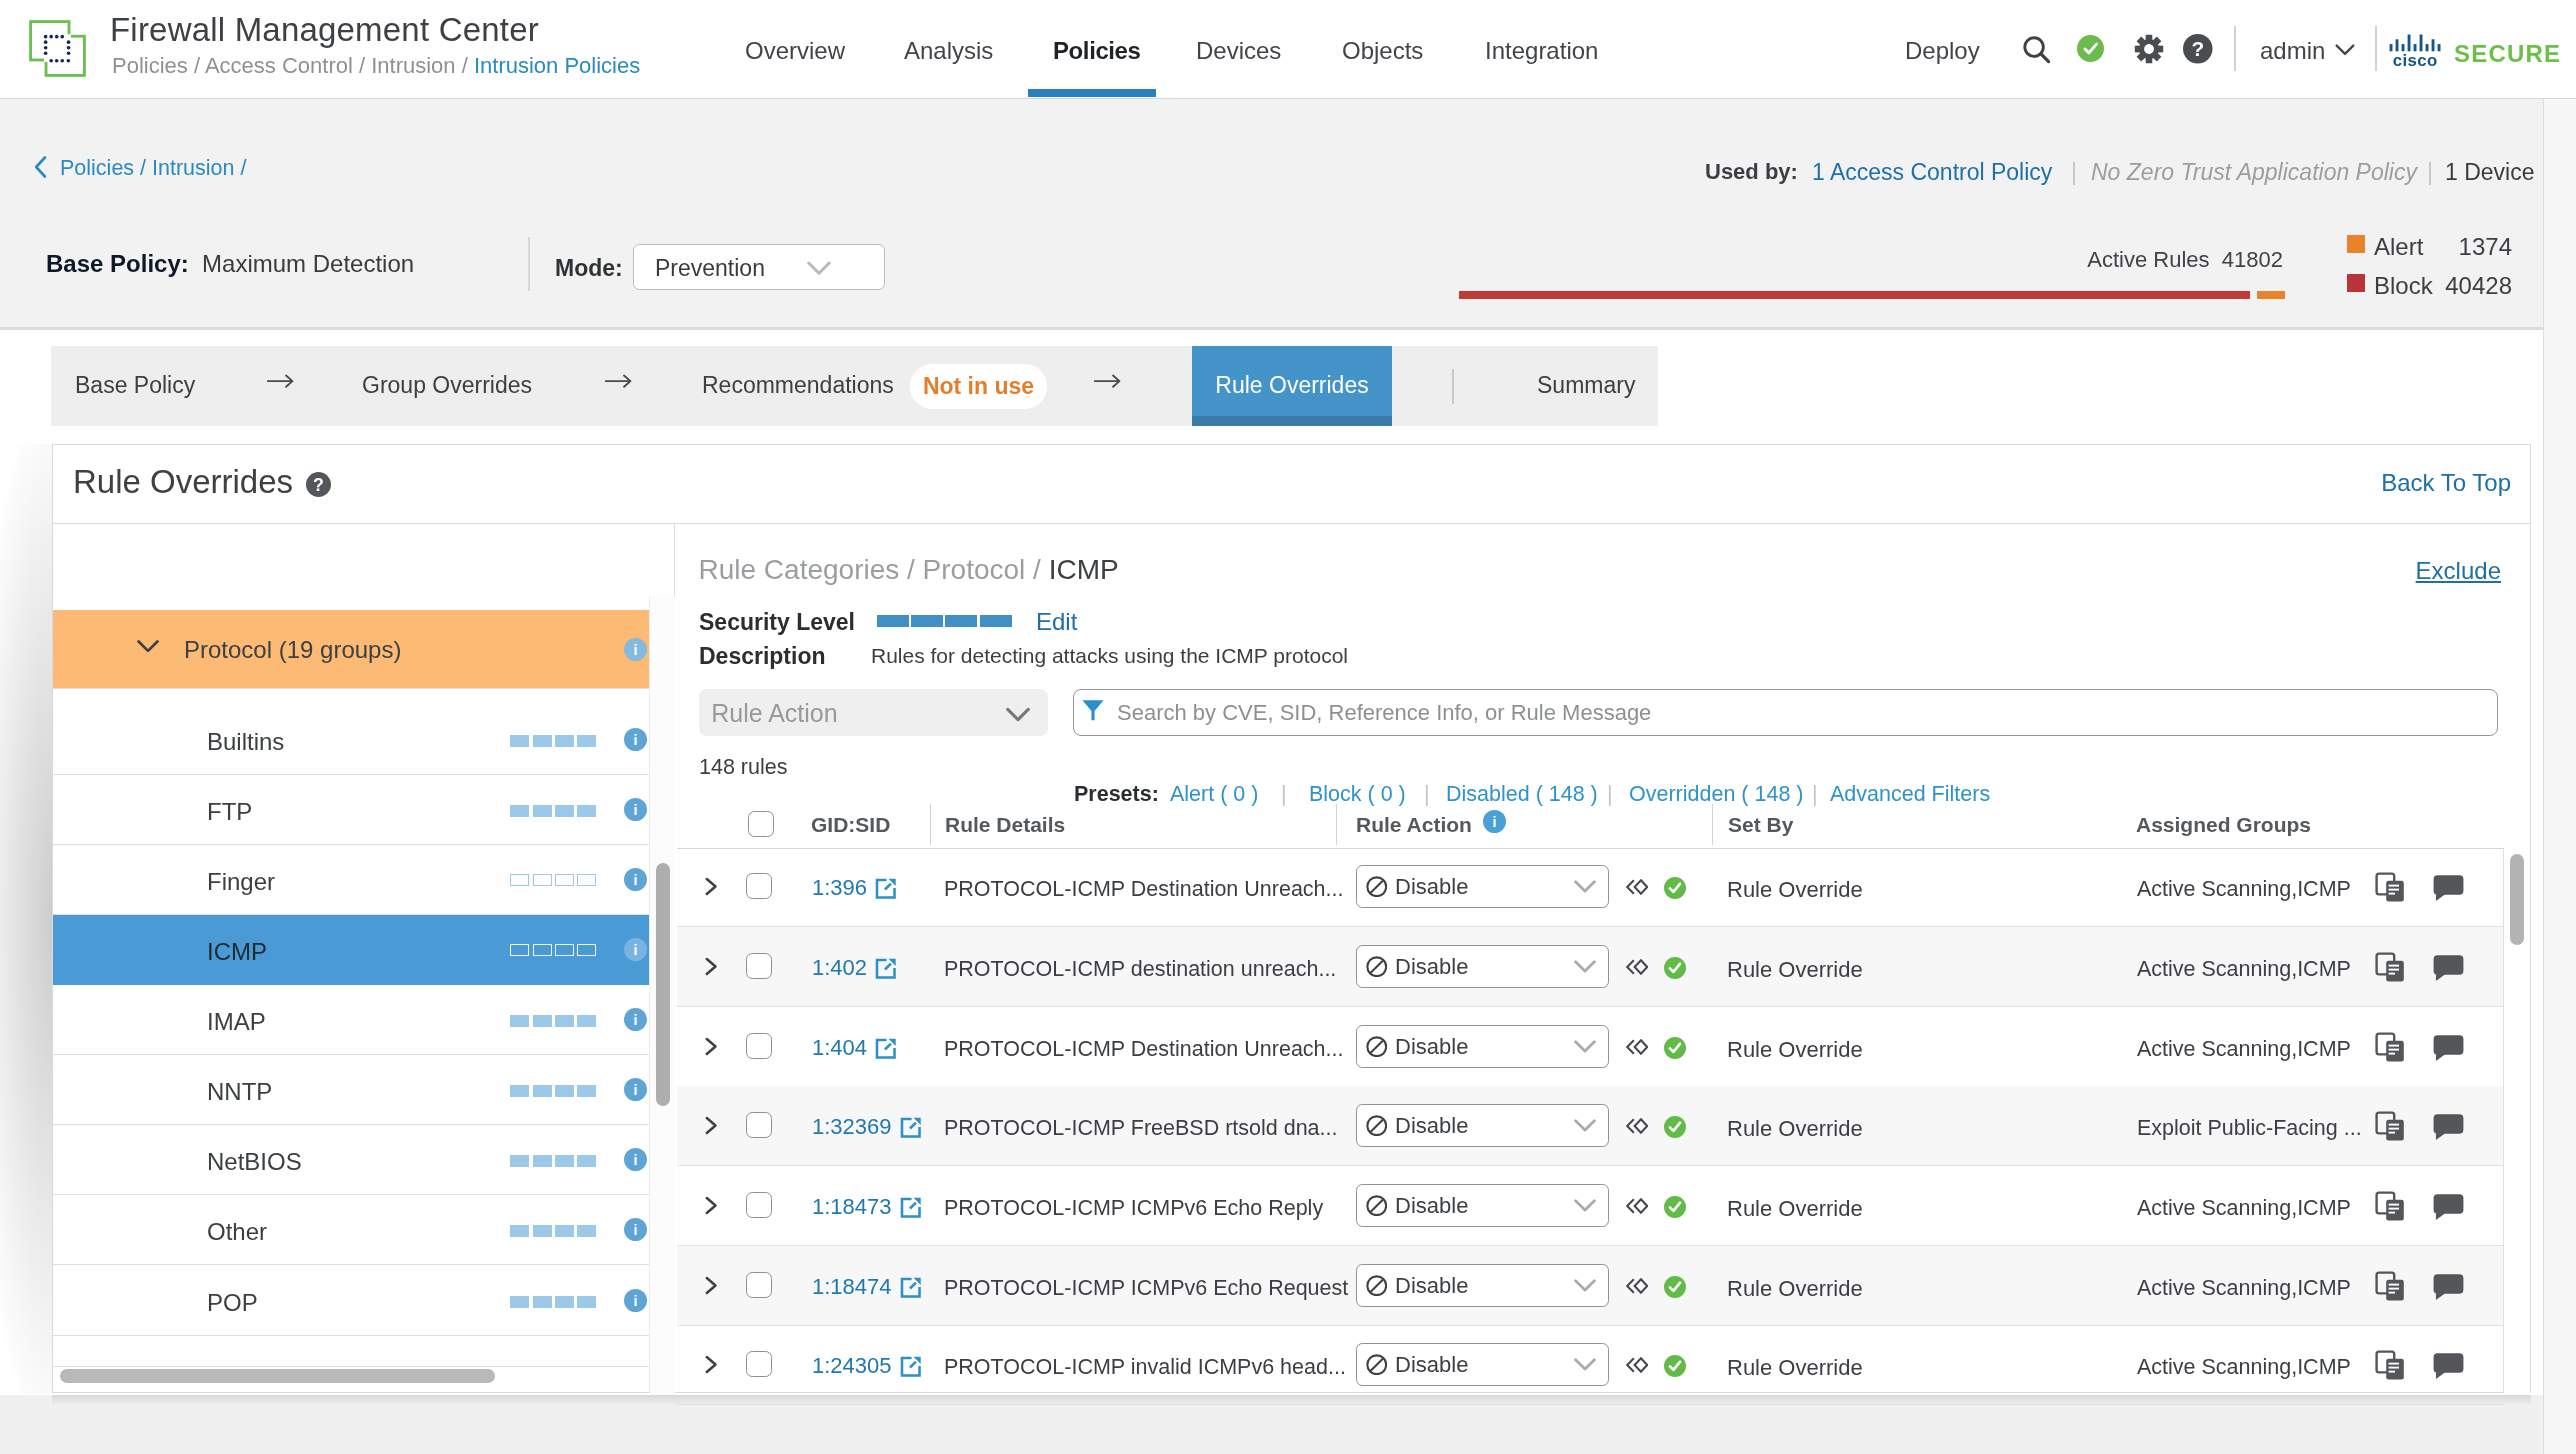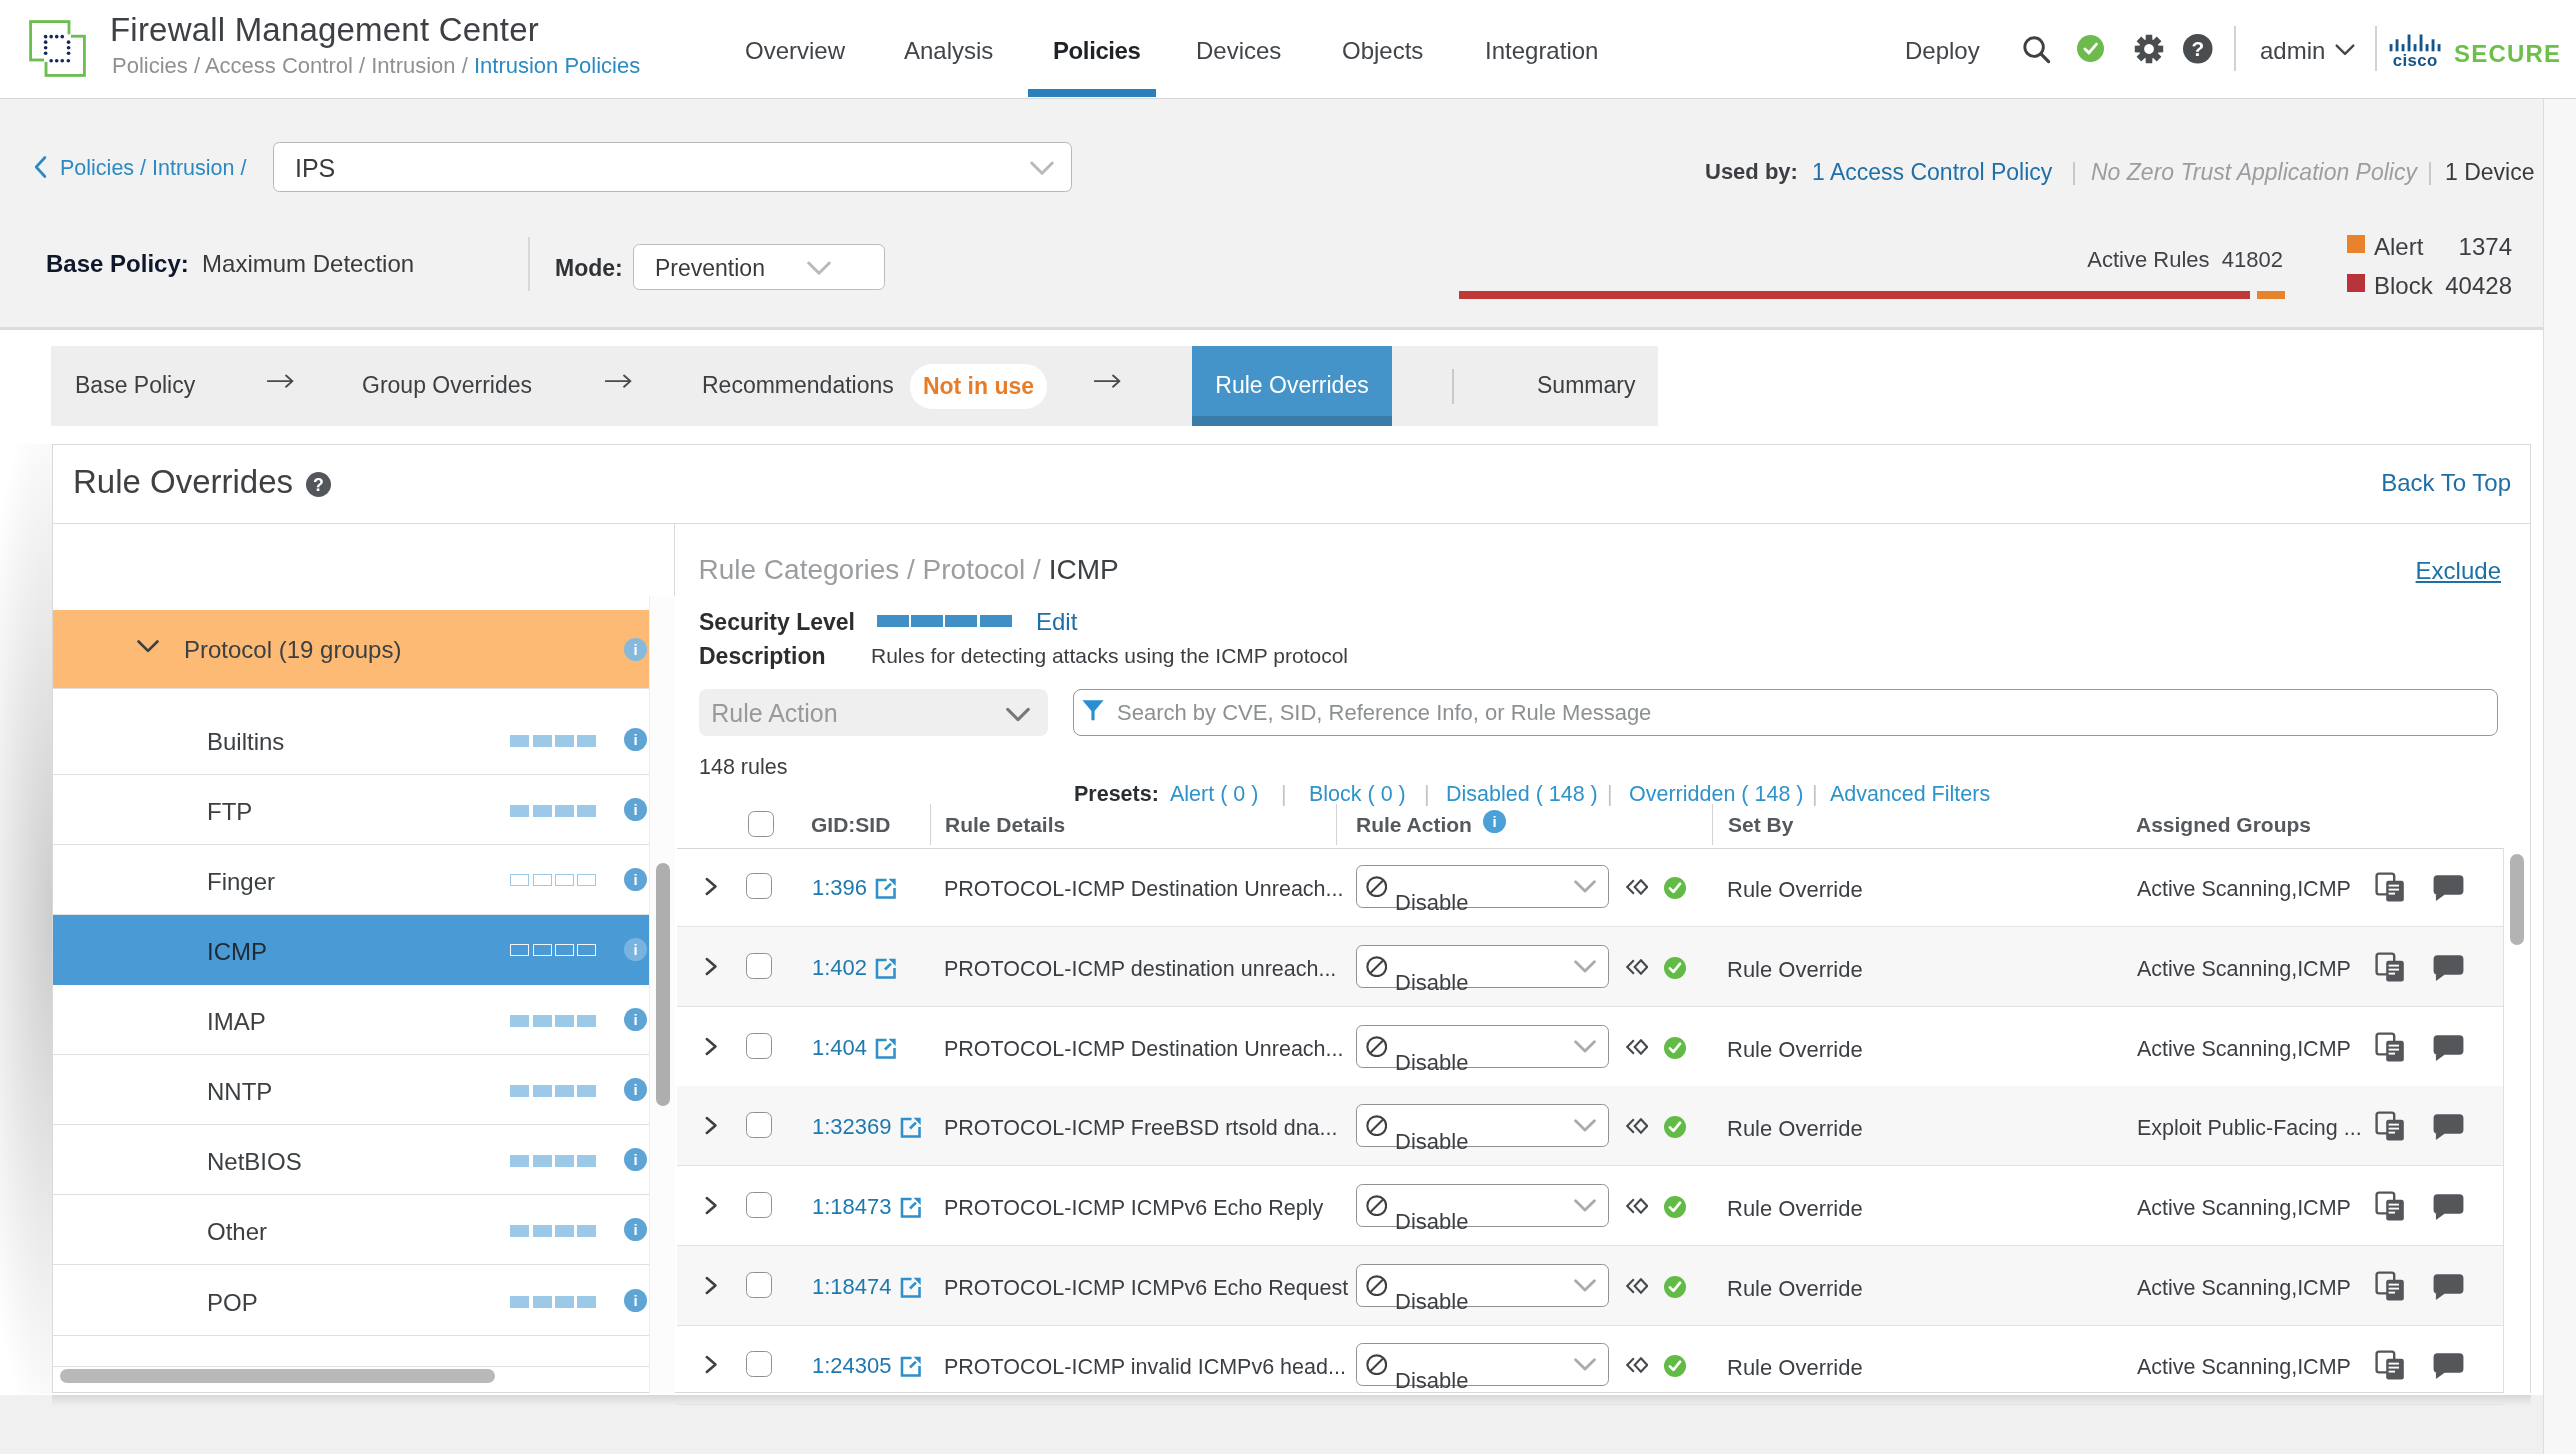--- a/index.html
+++ b/index.html
@@ -93,21 +93,21 @@
 .thlbl { position:absolute; top:12.7px; font-size:21px; font-weight:bold; color:#55585c; }
 .thsep { position:absolute; top:4px; width:0.8px; height:41px; background:#d4d4d4; }
 .cbx { position:absolute; width:26px; height:26px; border:1.6px solid #8e9194; border-radius:6.4px; background:#fff; }
 .trow { position:absolute; left:0; width:1826px; height:80px; border-bottom:0.8px solid #e2e2e2; }
 .trow.alt { background:#f7f7f8; }
 .rchev { position:absolute; left:27px; top:30px; }
 .trow .cbx { left:69px; top:26px; }
 .gid { position:absolute; left:135px; top:28px; font-size:22px; color:#2079ae; display:flex; align-items:center; gap:8px; }
 .rname { position:absolute; left:267px; top:30px; font-size:21.5px; color:#3b3e42; white-space:nowrap; }
 .ddis { position:absolute; left:679px; top:18.3px; width:253px; height:43px; border:1.6px solid #8f9193; border-radius:6.4px; background:#fff; }
-.ddis .t { position:absolute; left:38px; top:24px; font-size:22px; color:#3b3e42; }
+.ddis .t { position:absolute; left:38px; top:8px; font-size:22px; color:#3b3e42; }
 .setby { position:absolute; left:1050px; top:29.5px; font-size:22px; color:#3b3e42; }
 .agrp { position:absolute; left:1460px; top:30px; font-size:21.5px; color:#3b3e42; }
 #tvscroll { position:absolute; left:1826px; top:324px; width:27px; height:545px; background:#fff; border-left:0.8px solid #e0e0e0; }
 #tvthumb { position:absolute; left:5.6px; top:6.4px; width:14.3px; height:91px; background:#b3b3b3; border-radius:7.2px; }
 
 #rpanel { position:absolute; left:624px; top:79px; width:1854px; height:869px; }
 </style>
 </head>
 <body>
 <div id="page">
@@ -184,26 +184,20 @@
       <text x="34" y="43" font-size="21" font-weight="bold" text-anchor="middle" font-family="Liberation Sans, sans-serif" letter-spacing="0.5">cisco</text>
     </g>
   </svg>
   <div id="secure">SECURE</div>
 </div>
 
 <svg class="abs" style="left:33px;top:155px" width="14.3" height="24" viewBox="0 0 18 30">
       <path d="M15 3 L4 15 L15 27" fill="none" stroke="#2b8ac2" stroke-width="3.4" stroke-linecap="round" stroke-linejoin="round"></path>
     </svg>
 <div id="crumb">Policies / Intrusion /</div>
-<div id="ipsdd">
-      <div class="t">IPS</div>
-  <svg class="abs" style="left:756px;top:17.5px" width="24" height="15" viewBox="0 0 30 19">
-        <path d="M2 2.5 L15 15.5 L28 2.5" fill="none" stroke="#b9b9b9" stroke-width="3.8" stroke-linecap="round" stroke-linejoin="round"></path>
-      </svg>
-</div>
 <div id="usedby">
   <b class="abs" style="left:0">Used by:</b>
   <span class="abs lnk" style="left:107px">1 Access Control Policy</span>
   <span class="abs sep" style="left:366px">|</span>
   <span class="abs zt" style="left:386px">No Zero Trust Application Policy</span>
   <span class="abs sep" style="left:722px">|</span>
   <span class="abs" style="left:740px">1 Device</span>
 </div>
 <div id="bprow"><b>Base Policy:</b>&nbsp; Maximum Detection</div>
 <div id="vdiv1"></div>

